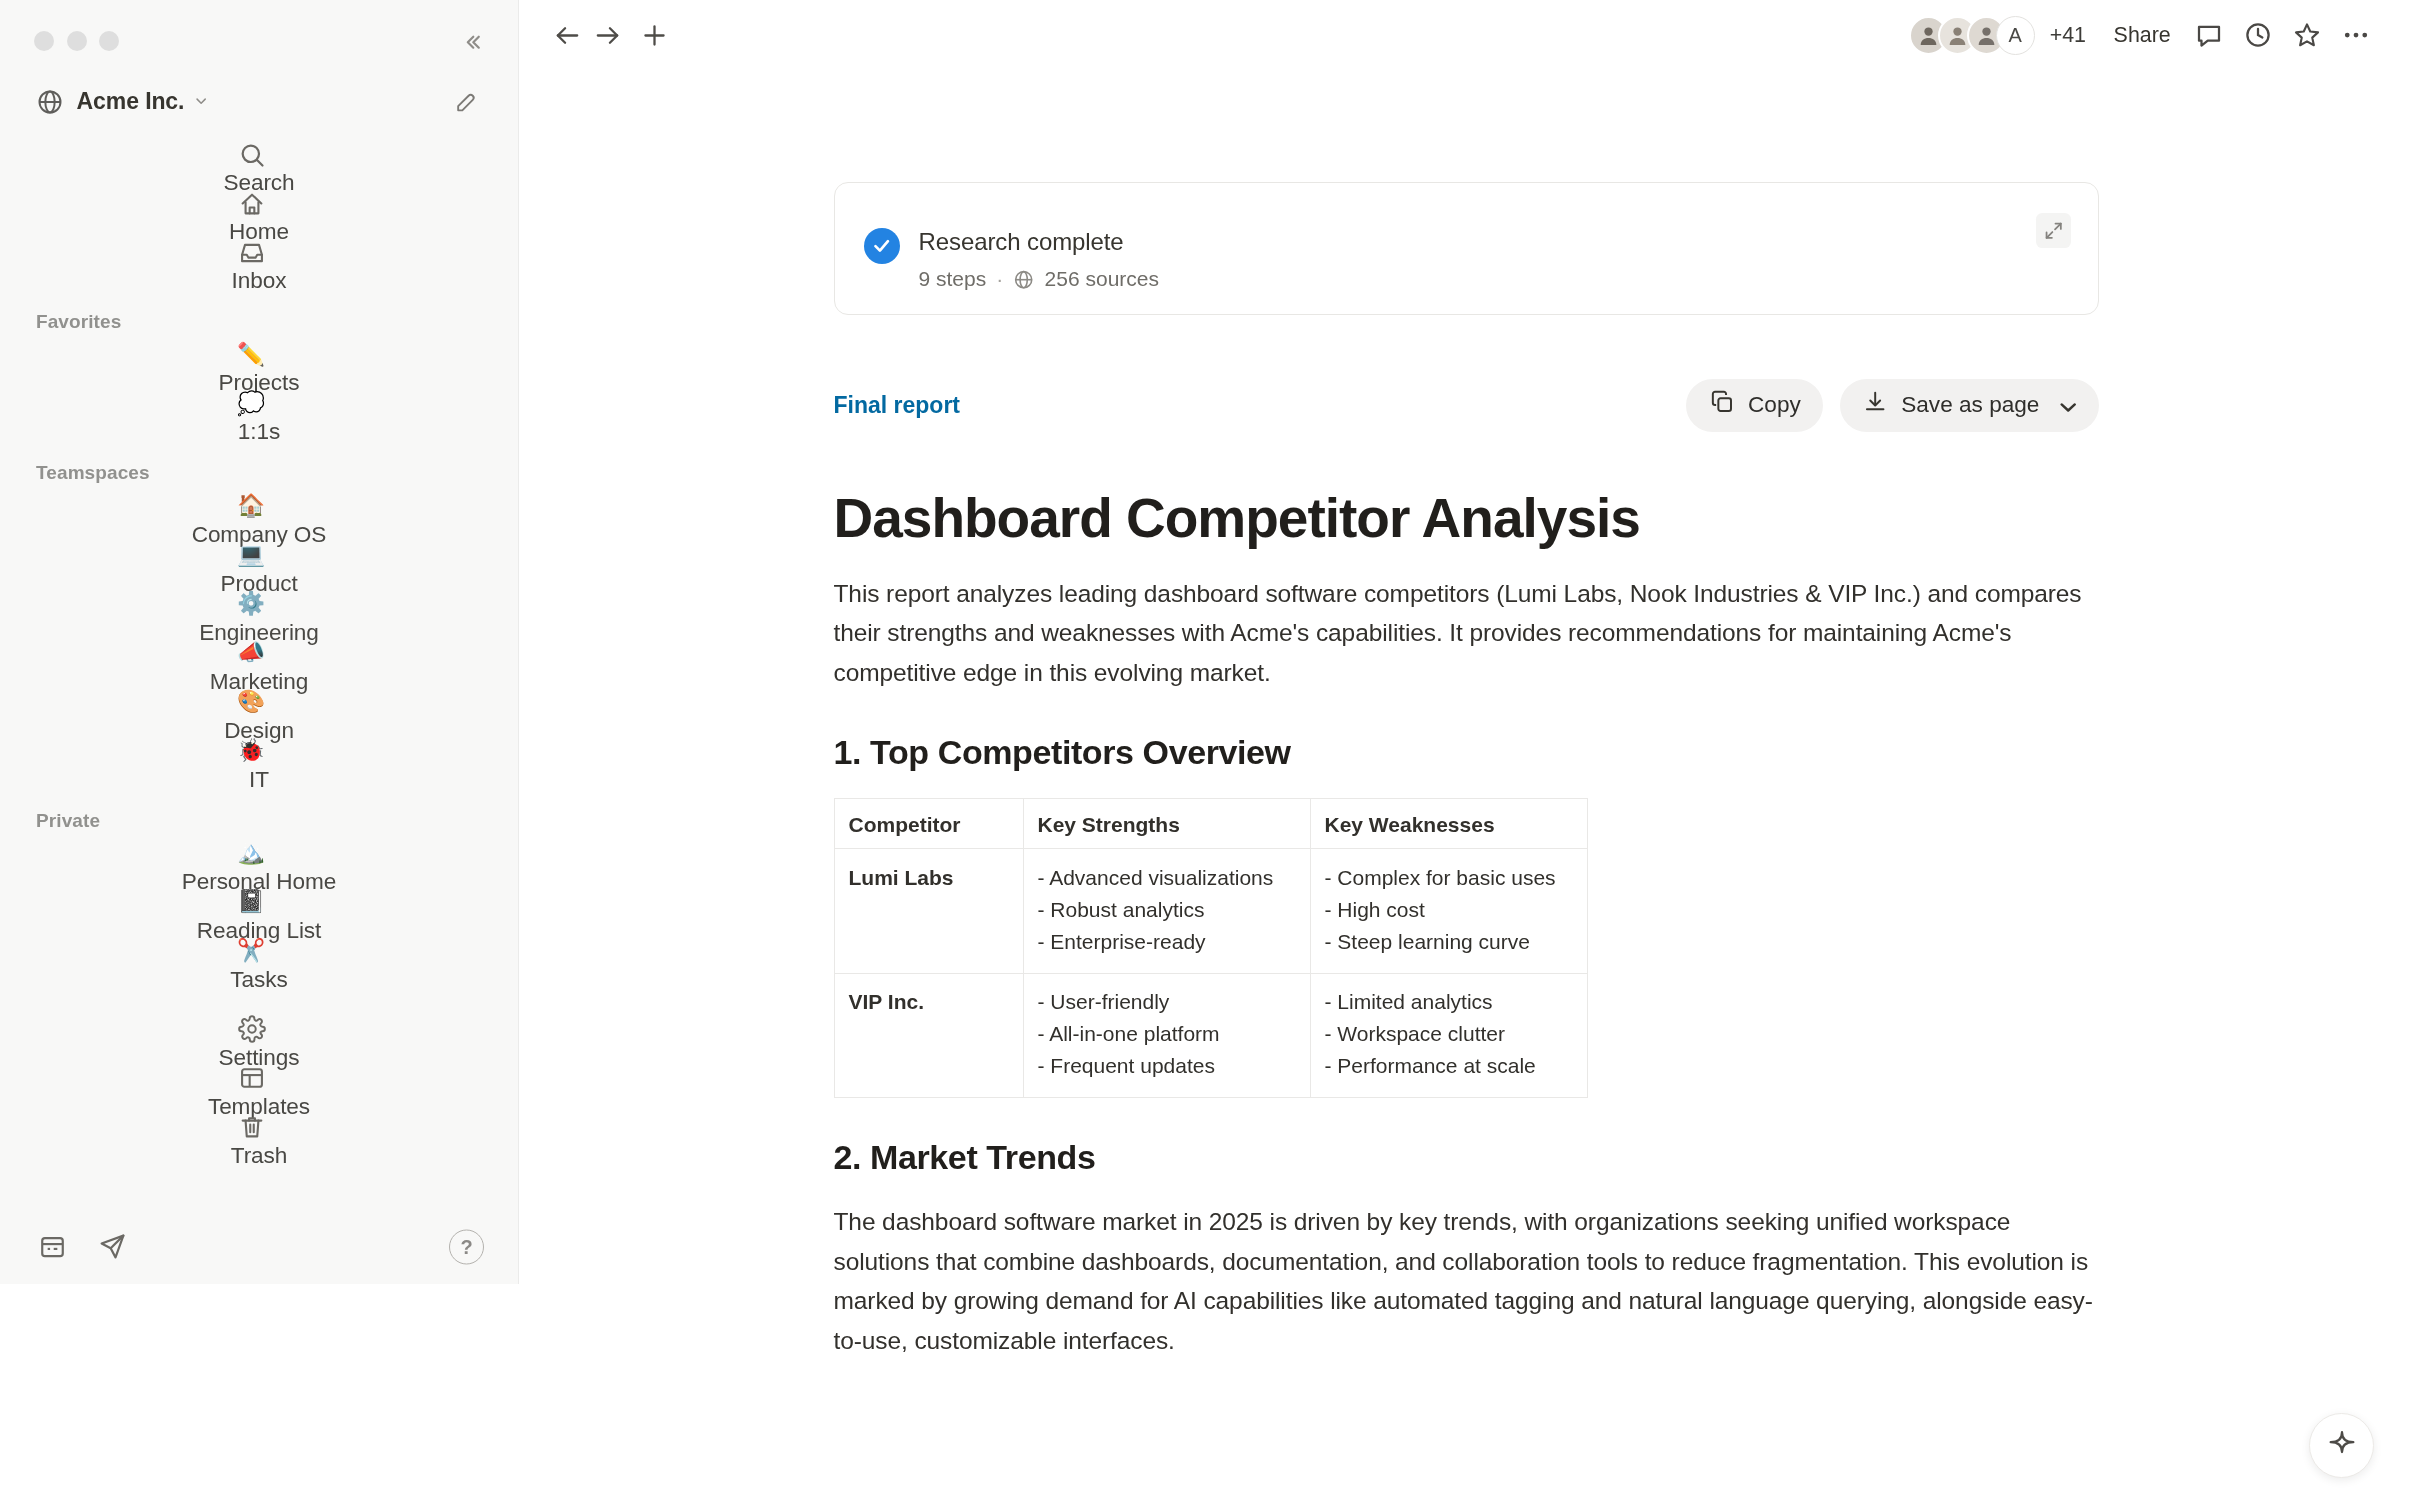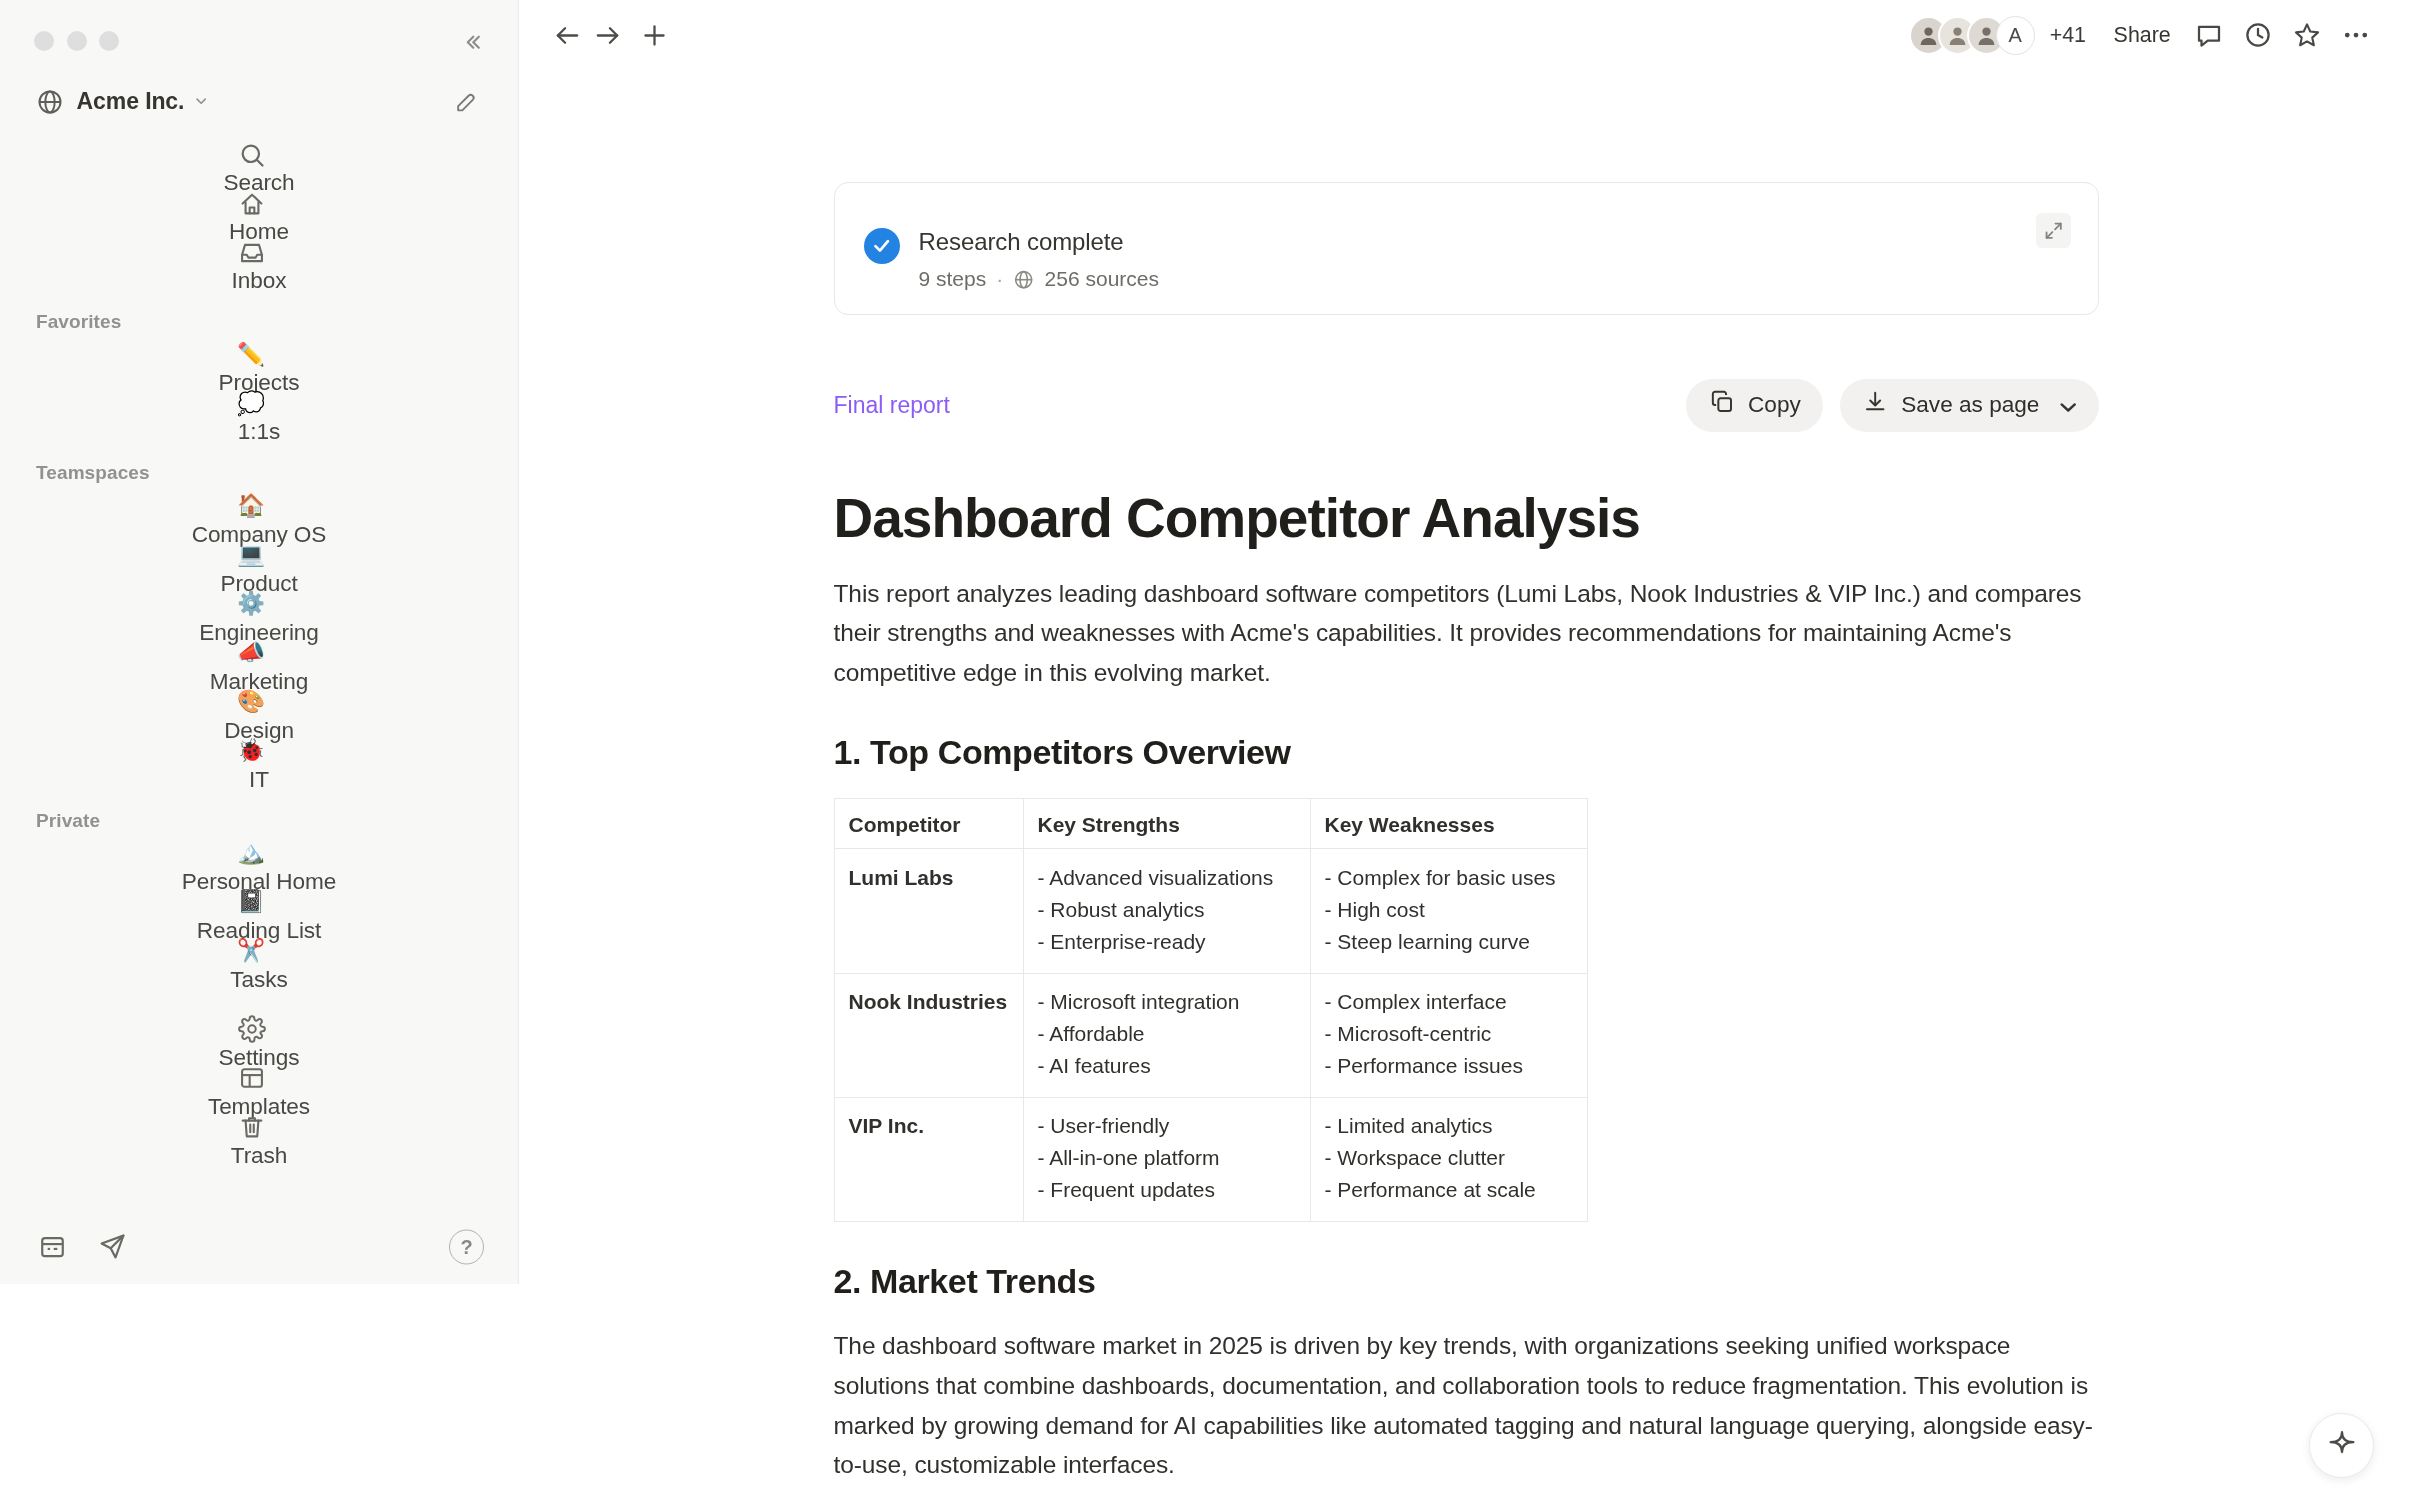--- a/index.html
+++ b/index.html
@@ -246,21 +246,21 @@
     background: #f4f4f3;
   }
   .expand-ic svg { width: 21.4px; height: 21.4px; }
 
   .report-row {
     display: flex; align-items: center;
     margin-top: 60px;
     height: 60px;
   }
   .report-label {
-    font-size: 23px; color: #8b5cf6;
+    font-size: 23px; color: #0369a1; font-weight: bold;
   }
   .rr-actions { margin-left: auto; display: flex; gap: 16.3px; align-items: center; }
   .pill {
     height: 53px;
     border-radius: 28px;
     background: #f2f1f0;
     display: flex; align-items: center;
     padding: 0 22.6px;
     font-size: 22.6px; color: #2f2e2b;
     gap: 12.6px;
@@ -677,29 +677,20 @@
             <tr>
               <td class="name">Lumi Labs</td>
               <td style="white-space:pre-line">- Advanced visualizations
 - Robust analytics
 - Enterprise-ready</td>
               <td style="white-space:pre-line">- Complex for basic uses
 - High cost
 - Steep learning curve</td>
             </tr>
             <tr>
-              <td class="name">Nook Industries</td>
-              <td style="white-space:pre-line">- Microsoft integration
-- Affordable
-- AI features</td>
-              <td style="white-space:pre-line">- Complex interface
-- Microsoft-centric
-- Performance issues</td>
-            </tr>
-            <tr>
               <td class="name">VIP Inc.</td>
               <td style="white-space:pre-line">- User-friendly
 - All-in-one platform
 - Frequent updates</td>
               <td style="white-space:pre-line">- Limited analytics
 - Workspace clutter
 - Performance at scale</td>
             </tr>
           </tbody>
         </table>

